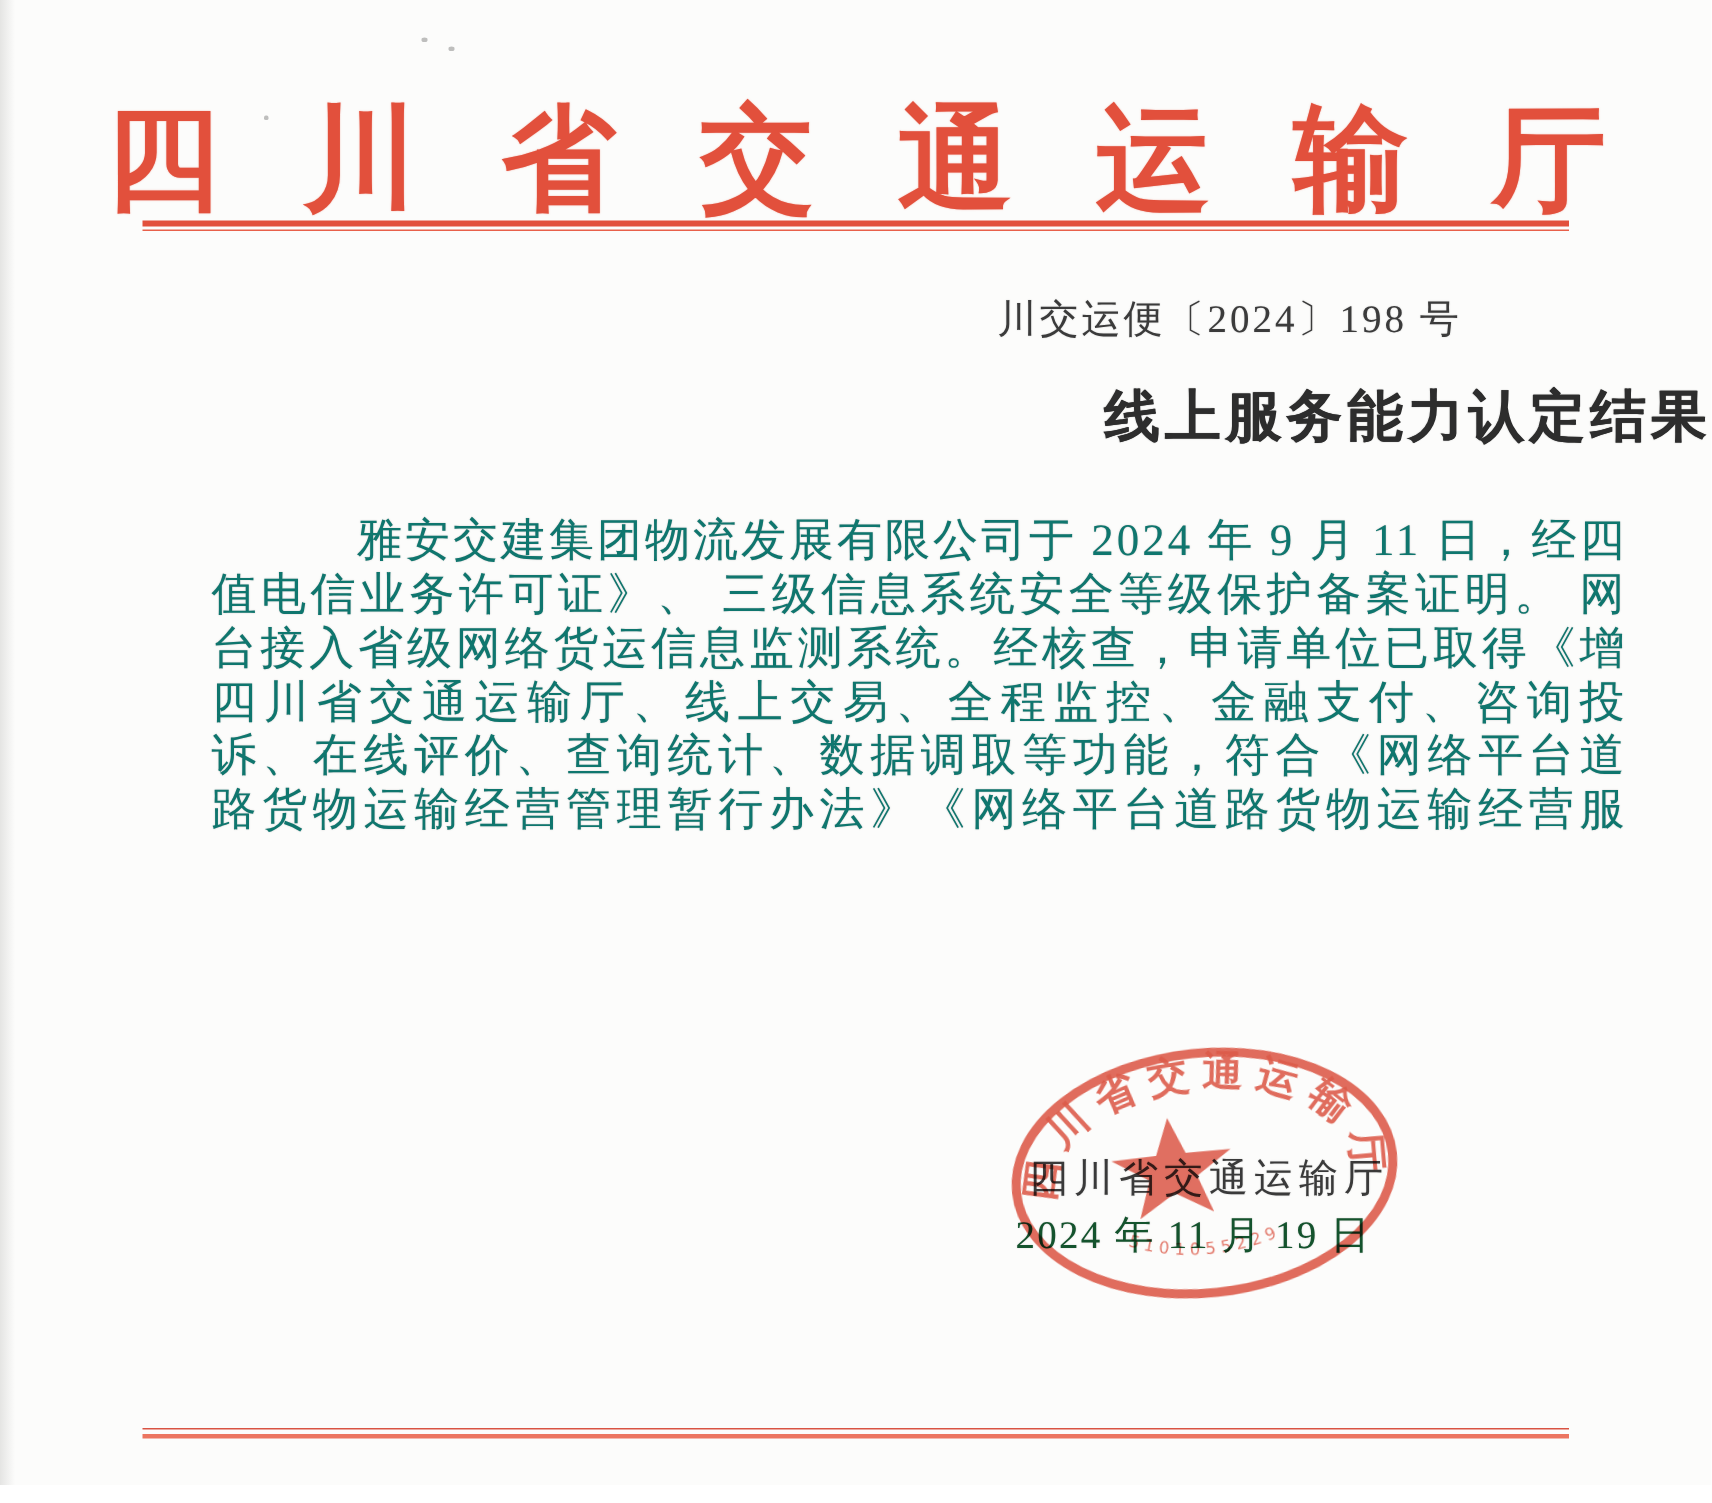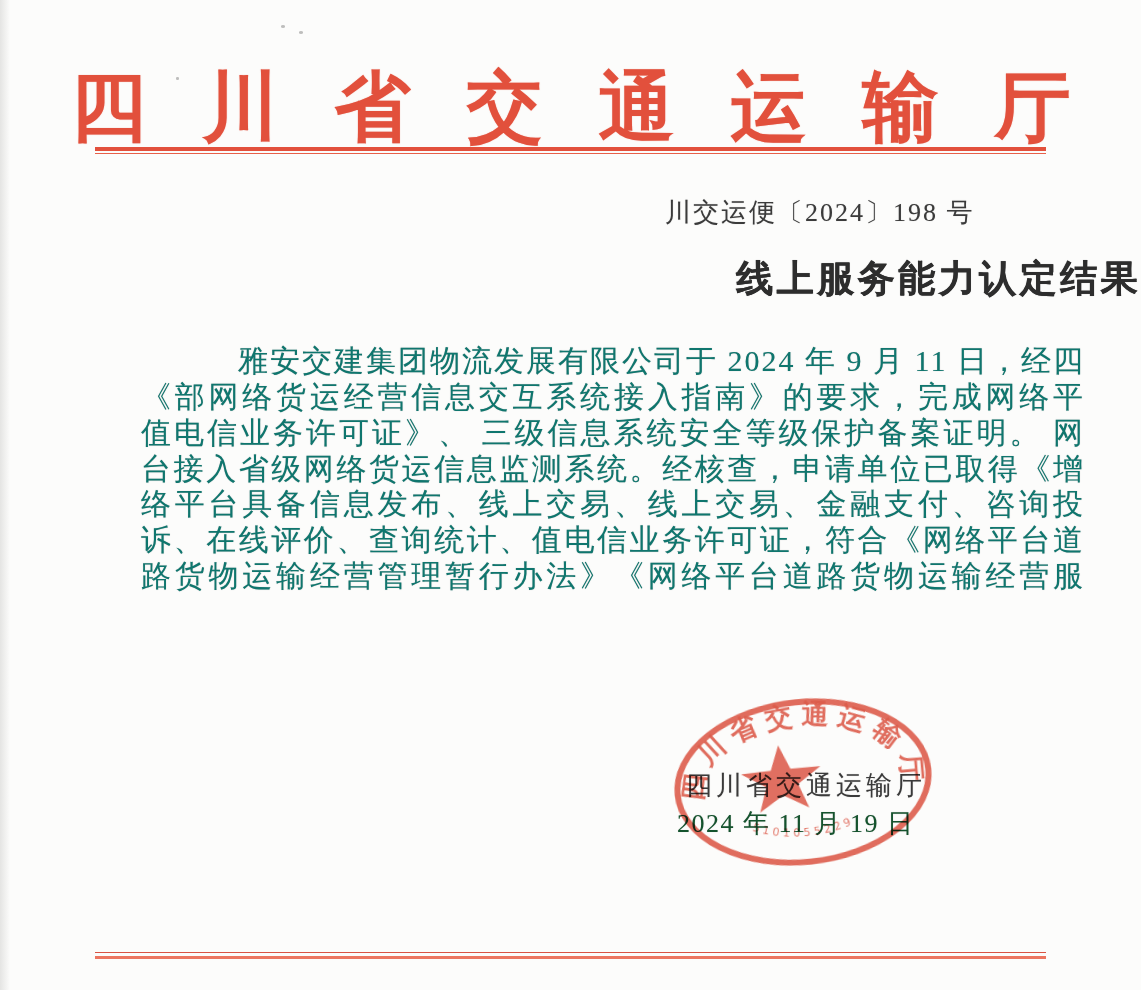--- a/index.html
+++ b/index.html
@@ -97,25 +97,24 @@
   <div class="letterhead">四川省交通运输厅</div>
   <div class="rule rule-top-thick"></div>
   <div class="rule rule-top-thin"></div>
 
   <div class="doc-number">川交运便〔2024〕198 号</div>
 
   <div class="doc-title">线上服务能力认定结果</div>
 
   <div class="body-text">
     <div class="body-line indent">雅安交建集团物流发展有限公司于 2024 年 9 月 11 日，经四</div>
-    <div class="body-line">《部网络货运经营信息交互系统接入指南》的要求，完成网络平</div>
     <div class="body-line">值电信业务许可证》、 三级信息系统安全等级保护备案证明。 网</div>
     <div class="body-line">台接入省级网络货运信息监测系统。经核查，申请单位已取得《增</div>
-    <div class="body-line">络平台具备信息发布、线上交易、线上交易、金融支付、咨询投</div>
-    <div class="body-line">诉、在线评价、查询统计、值电信业务许可证，符合《网络平台道</div>
+    <div class="body-line">四川省交通运输厅、线上交易、全程监控、金融支付、咨询投</div>
+    <div class="body-line">诉、在线评价、查询统计、数据调取等功能，符合《网络平台道</div>
     <div class="body-line">路货物运输经营管理暂行办法》《网络平台道路货物运输经营服</div>
   </div>
 
   <div class="sig-org">四川省交通运输厅</div>
   <div class="sig-date">2024 年 11 月 19 日</div>
 
   <svg class="seal" viewBox="0 0 290 200" xmlns="http://www.w3.org/2000/svg">
     <defs>
       <path id="sealArcTop" d="M 48.4,115 A 100,58 0 1 1 241.6,115" fill="none"></path>
       <path id="sealArcBottom" d="M 69.7,131 A 92,54 0 0 0 220.3,131" fill="none"></path>

